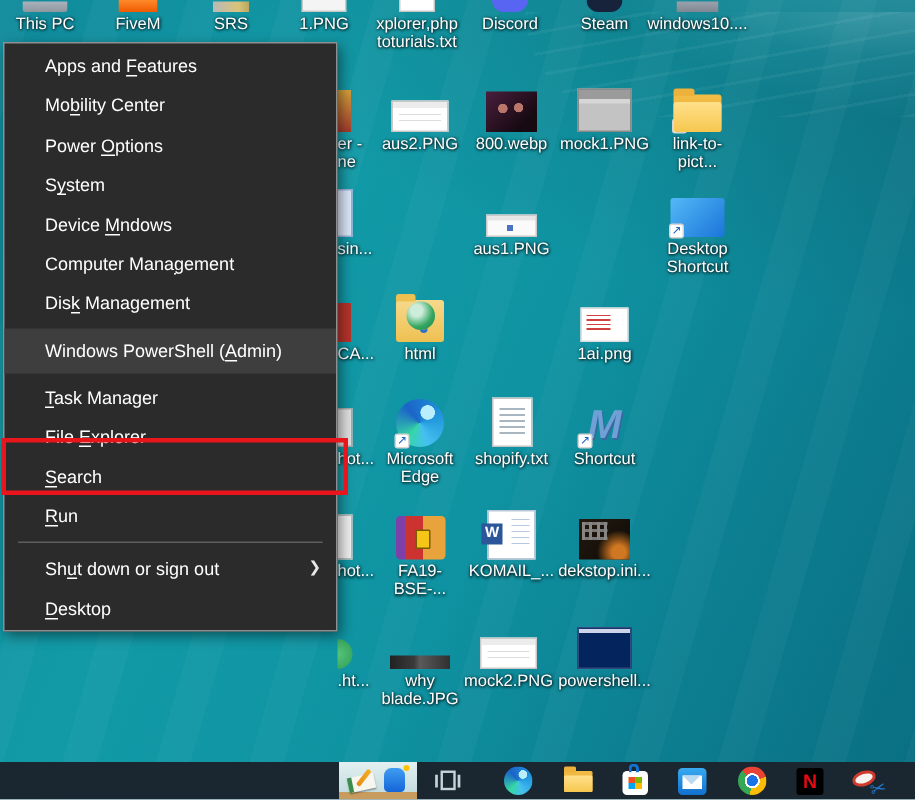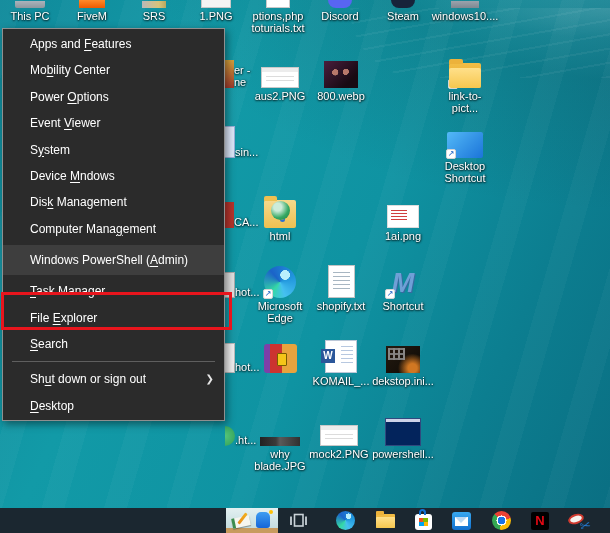--- a/index.html
+++ b/index.html
@@ -95,21 +95,21 @@
   .f-pc{width:30px;height:7px;background:linear-gradient(#aab3bc,#8e979e);border-radius:0 0 2px 2px;}
   .f-fivem{width:26px;height:8px;background:linear-gradient(#ff8a2a,#f05a00);}
   .f-srs{width:24px;height:7px;background:linear-gradient(90deg,#b9b9b9,#d8c37a 70%,#b9a860);}
   .f-imgw{width:28px;height:7px;background:#f4f4f4;border:1px solid #c9c9c9;border-top:none;}
   .f-txt{width:22px;height:7px;background:#fff;border:1px solid #c9c9c9;border-top:none;}
   .f-discord{width:24px;height:8px;background:#5865f2;border-radius:0 0 11px 11px;}
   .f-steam{width:24px;height:8px;background:#17233a;border-radius:0 0 11px 11px;}
   .f-win10{width:28px;height:7px;background:linear-gradient(#9aa3ad,#7f8891);}
 
   
-  .sliver{position:absolute;width:28px;display:flex;align-items:flex-end;}
+  .sliver{position:absolute;width:28px;display:flex;flex-direction:column;align-items:flex-start;}
   .sliver .art{height:34px;align-items:flex-end;display:flex;}
   .sliver .lbl{text-align:left;margin-top:2px;}
   .sv{display:block;width:9px;height:28px;}
   .sv-photo{background:linear-gradient(#d4a13c,#a23b2e);}
   .sv-doc{height:30px;background:#dce6f8;border:1px solid #9cb0d8;border-left:none;}
   .sv-red{height:26px;background:#b5342c;}
   .sv-grey{height:24px;background:#e0e0e0;border:1px solid #aaa;border-left:none;}
   .sv-page{height:28px;background:#efefef;border:1px solid #bbb;border-left:none;}
   .sv-green{height:20px;width:10px;background:radial-gradient(circle at 0% 50%,#56c47a,#2f9e55);border-radius:0 10px 10px 0;}
 
@@ -201,21 +201,21 @@
       </div>
     <div class="lbl">
         <span>1.PNG</span>
       </div>
   </div>
   <div class="dicon" style="left:250px;top:0">
     <div class="art-top">
         <span class="f f-txt"></span>
       </div>
     <div class="lbl">
-        <span>ptions,php</span>
+        <span>xplorer,php</span>
         <span>toturials.txt</span>
       </div>
   </div>
   <div class="dicon" style="left:312px;top:0">
     <div class="art-top">
         <span class="f f-discord"></span>
       </div>
     <div class="lbl">
         <span>Discord</span>
       </div>
@@ -298,31 +298,49 @@
       </div>
   </div>
   <div class="dicon" style="left:313px;top:54px">
     <div class="art">
         <span class="ic k-darkimg"></span>
       </div>
     <div class="lbl">
         <span>800.webp</span>
       </div>
   </div>
+  <div class="dicon" style="left:375px;top:54px">
+    <div class="art">
+        <span class="ic k-shotgrey"></span>
+      </div>
+    <div class="lbl">
+        <span>mock1.PNG</span>
+      </div>
+  </div>
   <div class="dicon" style="left:437px;top:54px">
     <div class="art">
         <span class="ic k-folder">
           <span class="sc">↗</span>
         </span>
       </div>
     <div class="lbl">
         <span>link-to-pict...</span>
       </div>
   </div>
 
+  <div class="dicon" style="left:313px;top:124px">
+    <div class="art">
+        <span class="ic k-thin">
+          <i></i>
+        </span>
+      </div>
+    <div class="lbl">
+        <span>aus1.PNG</span>
+      </div>
+  </div>
   <div class="dicon" style="left:437px;top:124px">
     <div class="art">
         <span class="ic k-bluewin">
           <span class="sc">↗</span>
         </span>
       </div>
     <div class="lbl">
         <span>Desktop</span>
         <span>Shortcut</span>
       </div>
@@ -373,20 +391,23 @@
         <span class="ic k-mame"><span class="mame-m">M</span><span class="sc">↗</span></span>
       </div>
     <div class="lbl">
         <span>Shortcut</span>
       </div>
   </div>
 
   <div class="dicon" style="left:252px;top:339px">
     <div class="art">
         <span class="ic k-rar"></span>
+      </div>
+    <div class="lbl">
+        <span>FA19-BSE-...</span>
       </div>
   </div>
   <div class="dicon" style="left:313px;top:339px">
     <div class="art">
         <span class="ic k-word">
           <i></i>
           <span class="w-badge">W</span>
         </span>
       </div>
     <div class="lbl">
@@ -469,27 +490,27 @@
     <span class="snip-tb">
       <span class="snip-scissors">✂</span>
     </span>
   </div>
 </div>
 
 <div class="menu">
   <div class="mi"><span>Apps and </span><span class="u">F</span><span>eatures</span></div>
   <div class="mi"><span>Mo</span><span class="u">b</span><span>ility Center</span></div>
   <div class="mi"><span>Power </span><span class="u">O</span><span>ptions</span></div>
-  <div class="mi"><span>Event </span><span class="u">V</span><span>iewer</span></div>
   <div class="mi"><span>S</span><span class="u">y</span><span>stem</span></div>
   <div class="mi"><span>Device </span><span class="u">M</span><span>ndows</span></div>
+  <div class="mi"><span>Computer Mana</span><span class="u">g</span><span>ement</span></div>
   <div class="mi"><span>Dis</span><span class="u">k</span><span> Management</span></div>
-  <div class="mi"><span>Computer Mana</span><span class="u">g</span><span>ement</span></div>
   <div class="mi admin"><span>Windows PowerShell (</span><span class="u">A</span><span>dmin)</span></div>
   <div class="mi"><span></span><span class="u">T</span><span>ask Manager</span></div>
   <div class="mi"><span>File </span><span class="u">E</span><span>xplorer</span></div>
   <div class="mi"><span></span><span class="u">S</span><span>earch</span></div>
+  <div class="mi"><span></span><span class="u">R</span><span>un</span></div>
   <div class="sep"></div>
   <div class="mi"><span>Sh</span><span class="u">u</span><span>t down or sign out</span><span class="chev">❯</span></div>
   <div class="mi"><span></span><span class="u">D</span><span>esktop</span></div>
 </div>
 
 <div class="redbox"></div>
 
 </body></html>

